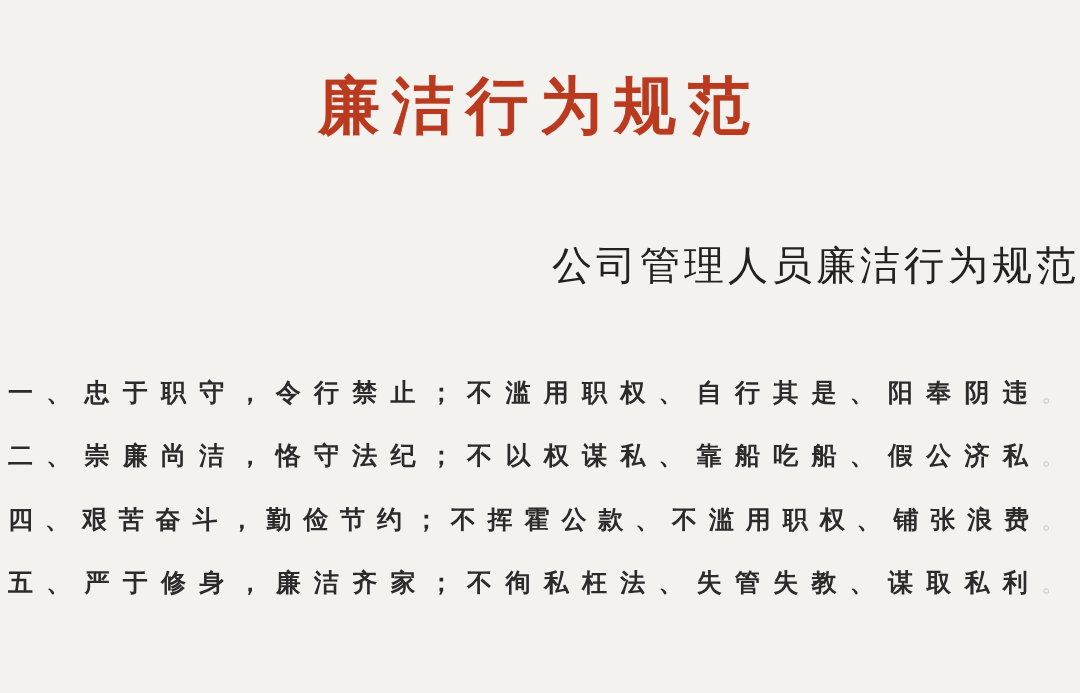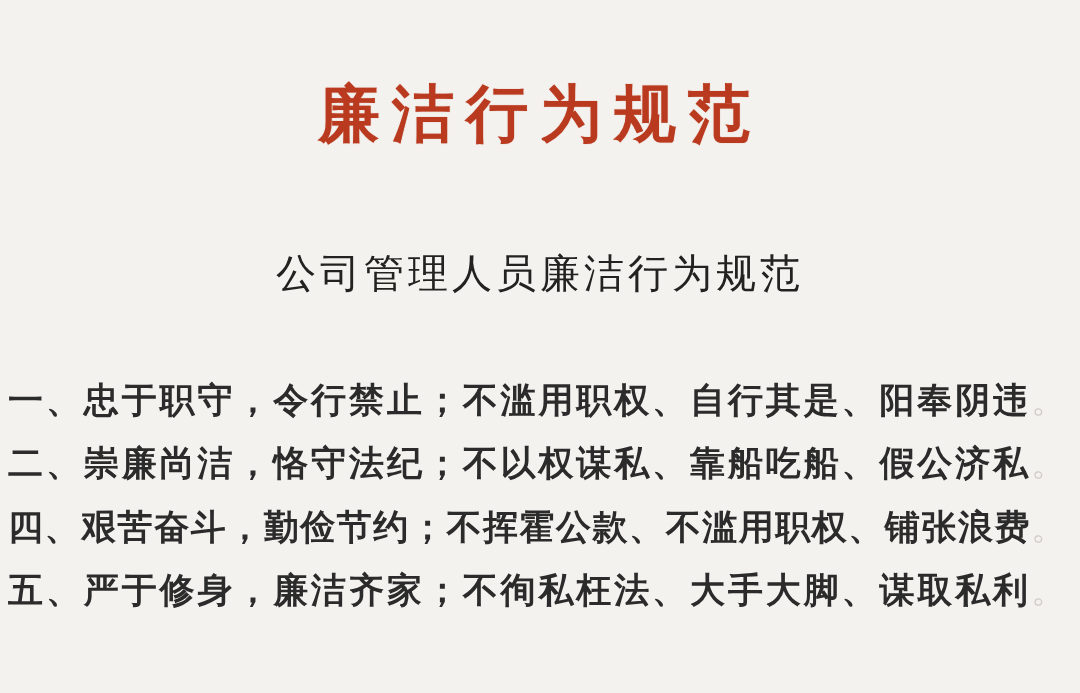--- a/index.html
+++ b/index.html
@@ -10,50 +10,50 @@
   .page {
     position: relative;
     width: 1080px;
     height: 693px;
     margin: 0 auto;
     background: #f4f2ef;
     overflow: hidden;
     font-family: "Liberation Serif", serif;
   }
   .page-title {
-    margin: 12px;
+    margin: 4px;
     padding-top: 62px;
     text-align: center;
     font-family: "Liberation Sans", sans-serif;
     font-weight: 800;
     font-size: 62px;
     line-height: 1.3;
     letter-spacing: 12px;
     color: #b93a1f;
     text-shadow: 0 0 1px rgba(185, 58, 31, 0.55);
   }
   .page-subtitle {
     margin: 0;
     margin-top: 92px;
-    text-align: center;
+    text-align: right;
     font-family: "Liberation Sans", sans-serif;
     font-weight: 500;
     font-size: 40px;
     line-height: 1.3;
     letter-spacing: 4px;
     color: #222220;
   }
   .rules-list {
     margin-top: 70px;
     padding: 0 14px 0 8px;
   }
   .rule-row {
     height: 63.5px;
     line-height: 63.5px;
-    font-size: 35px;
+    font-size: 25px;
     color: #2b2b2b;
     text-align: justify;
     text-align-last: justify;
     text-justify: inter-character;
     white-space: nowrap;
     font-weight: 600;
   }
   .rule-number {
     color: #2b2b2b;
   }
@@ -83,17 +83,17 @@
     <div class="rule-row">
       <span class="rule-number">二、</span><span class="rule-text">崇廉尚洁，恪守法纪；不以权谋私、靠船吃船、假公济私</span><span class="rule-period">。</span>
     </div>
 
 
     <div class="rule-row">
       <span class="rule-number">四、</span><span class="rule-text">艰苦奋斗，勤俭节约；不挥霍公款、不滥用职权、铺张浪费</span><span class="rule-period">。</span>
     </div>
 
     <div class="rule-row">
-      <span class="rule-number">五、</span><span class="rule-text">严于修身，廉洁齐家；不徇私枉法、大手大脚、谋取私利</span><span class="rule-period">。</span>
+      <span class="rule-number">五、</span><span class="rule-text">严于修身，廉洁齐家；不徇私枉法、失管失教、谋取私利</span><span class="rule-period">。</span>
     </div>
 
   </div>
 </div>
 
 </body></html>

